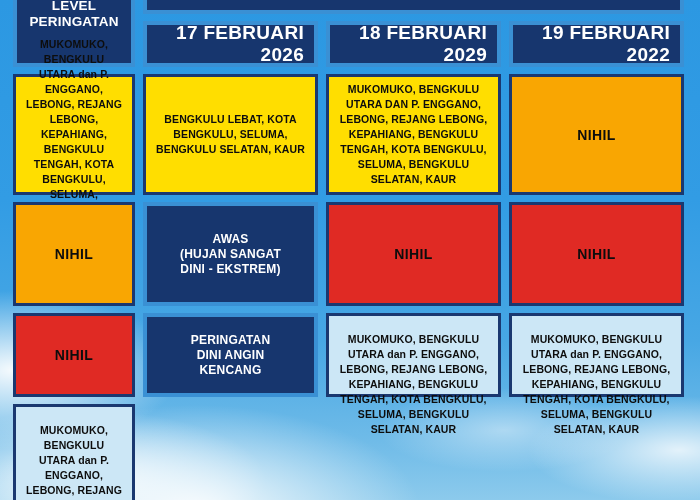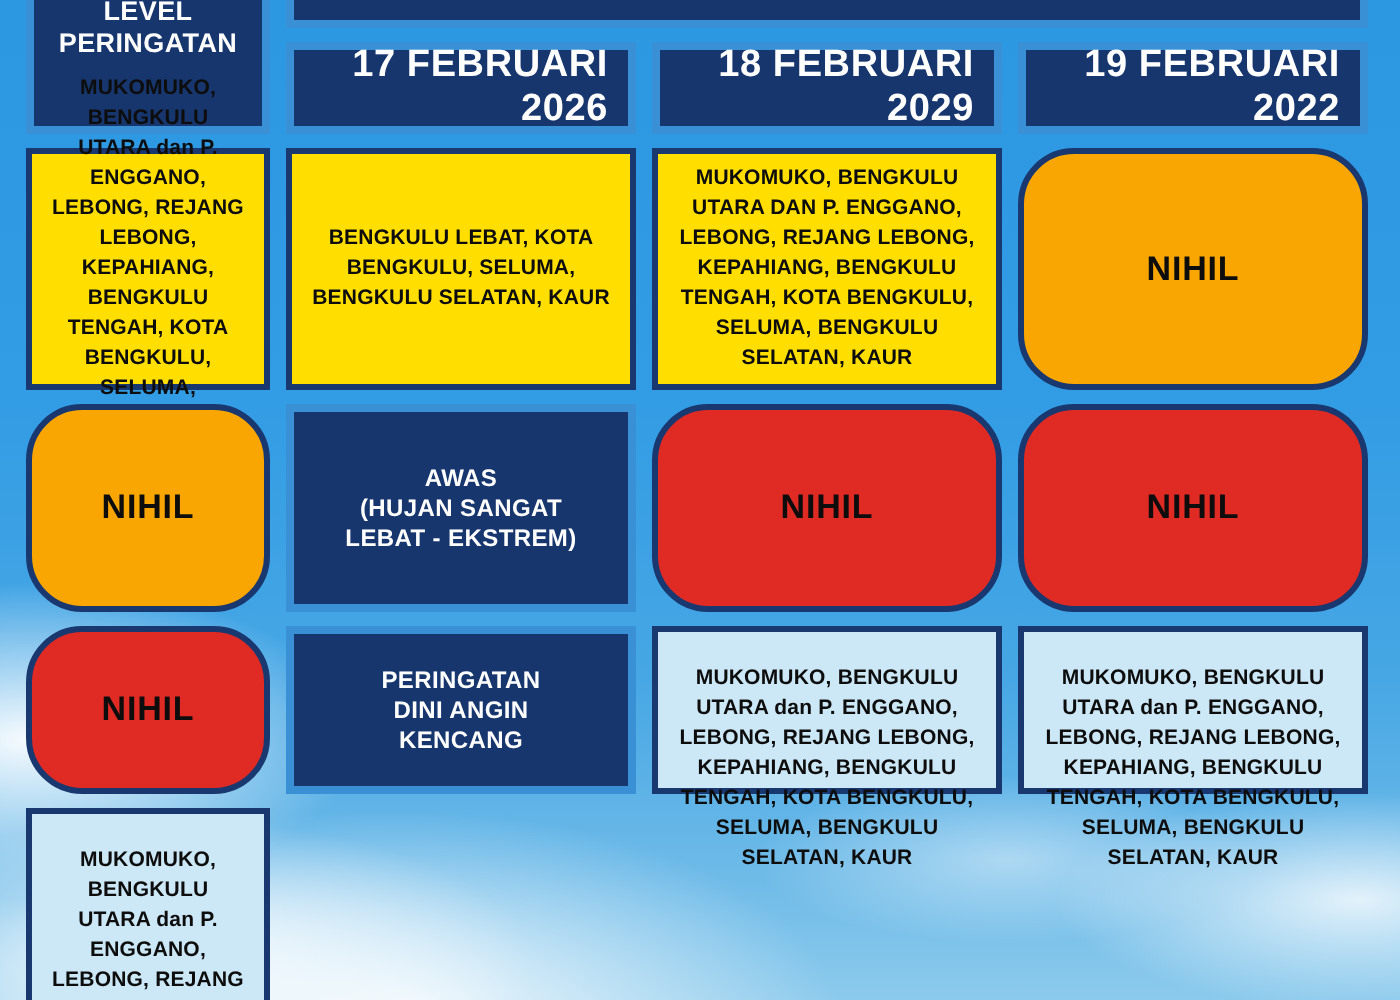--- a/index.html
+++ b/index.html
@@ -40,21 +40,21 @@
   .corner{
     grid-column:1;grid-row:1 / span 2;
     align-items:flex-start;padding-top:8px;
     font-size:13.5px;line-height:16px;white-space:pre-line;letter-spacing:.2px;
     border-top:none;
   }
   .topbar{grid-column:2 / span 3;grid-row:1;border-top:none;}
   .datehead{font-size:19px;letter-spacing:.3px;text-align:right;}
   .rowlabel{font-size:12px;line-height:15px;white-space:pre-line;letter-spacing:.2px;}
   .region{font-size:10.5px;line-height:15px;letter-spacing:.1px;}
-  .nihil{font-size:17px;letter-spacing:.4px;border-radius:28px;}
+  .nihil{font-size:14px;letter-spacing:.4px;}
   .lastrow{align-items:flex-start;padding-top:16px;}
 </style>
 </head>
 <body>
 
 <div class="grid">
 
   <div class="cell navy corner">LEVEL
 PERINGATAN</div>
   <div class="cell navy topbar"></div>
@@ -65,21 +65,21 @@
 
   <div class="cell warn c-yellow region">MUKOMUKO, BENGKULU UTARA dan P. ENGGANO, LEBONG, REJANG LEBONG, KEPAHIANG, BENGKULU TENGAH, KOTA BENGKULU, SELUMA, BENGKULU SELATAN, KAUR</div>
   <div class="cell warn c-yellow region">BENGKULU LEBAT, KOTA BENGKULU, SELUMA, BENGKULU SELATAN, KAUR</div>
   <div class="cell warn c-yellow region">MUKOMUKO, BENGKULU UTARA DAN P. ENGGANO, LEBONG, REJANG LEBONG, KEPAHIANG, BENGKULU TENGAH, KOTA BENGKULU, SELUMA, BENGKULU SELATAN, KAUR</div>
 
   <div class="cell warn c-orange nihil">NIHIL</div>
   <div class="cell warn c-orange nihil">NIHIL</div>
 
   <div class="cell navy rowlabel">AWAS
 (HUJAN SANGAT
-LEBAT - EKSTREM)</div>
+DINI - EKSTREM)</div>
   <div class="cell warn c-red nihil">NIHIL</div>
   <div class="cell warn c-red nihil">NIHIL</div>
   <div class="cell warn c-red nihil">NIHIL</div>
 
   <div class="cell navy rowlabel">PERINGATAN
 DINI ANGIN
 KENCANG</div>
   <div class="cell warn c-blue region lastrow">MUKOMUKO, BENGKULU UTARA dan P. ENGGANO, LEBONG, REJANG LEBONG, KEPAHIANG, BENGKULU TENGAH, KOTA BENGKULU, SELUMA, BENGKULU SELATAN, KAUR</div>
   <div class="cell warn c-blue region lastrow">MUKOMUKO, BENGKULU UTARA dan P. ENGGANO, LEBONG, REJANG LEBONG, KEPAHIANG, BENGKULU TENGAH, KOTA BENGKULU, SELUMA, BENGKULU SELATAN, KAUR</div>
   <div class="cell warn c-blue region lastrow">MUKOMUKO, BENGKULU UTARA dan P. ENGGANO, LEBONG, REJANG LEBONG, KEPAHIANG, BENGKULU TENGAH, KOTA BENGKULU, SELUMA, BENGKULU SELATAN, KAUR</div>

